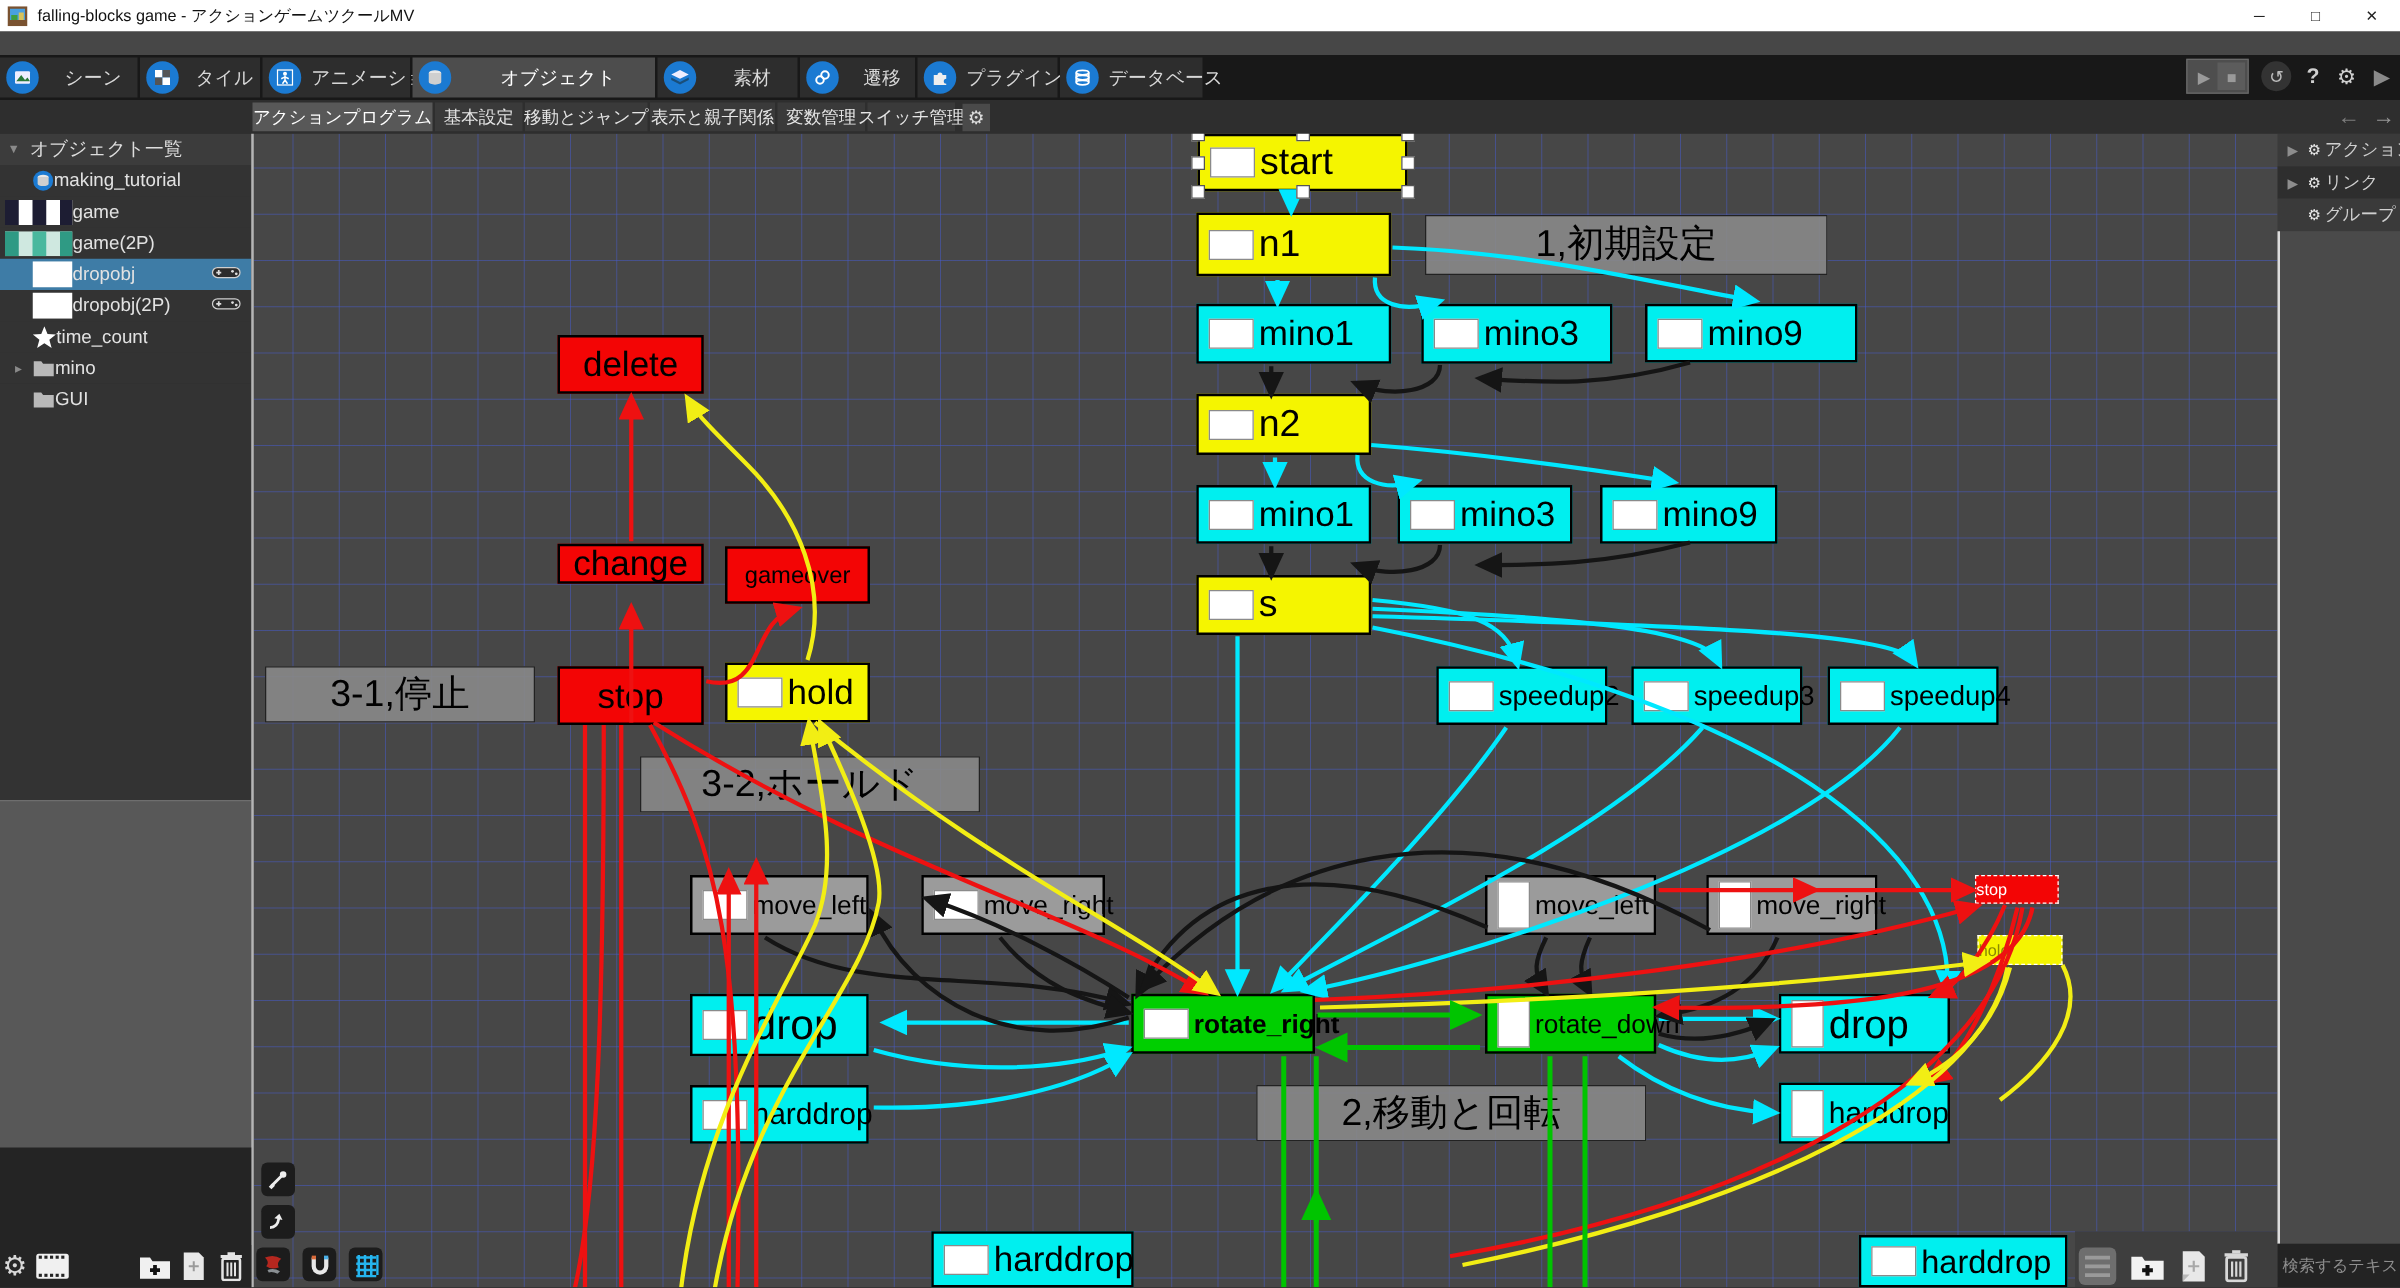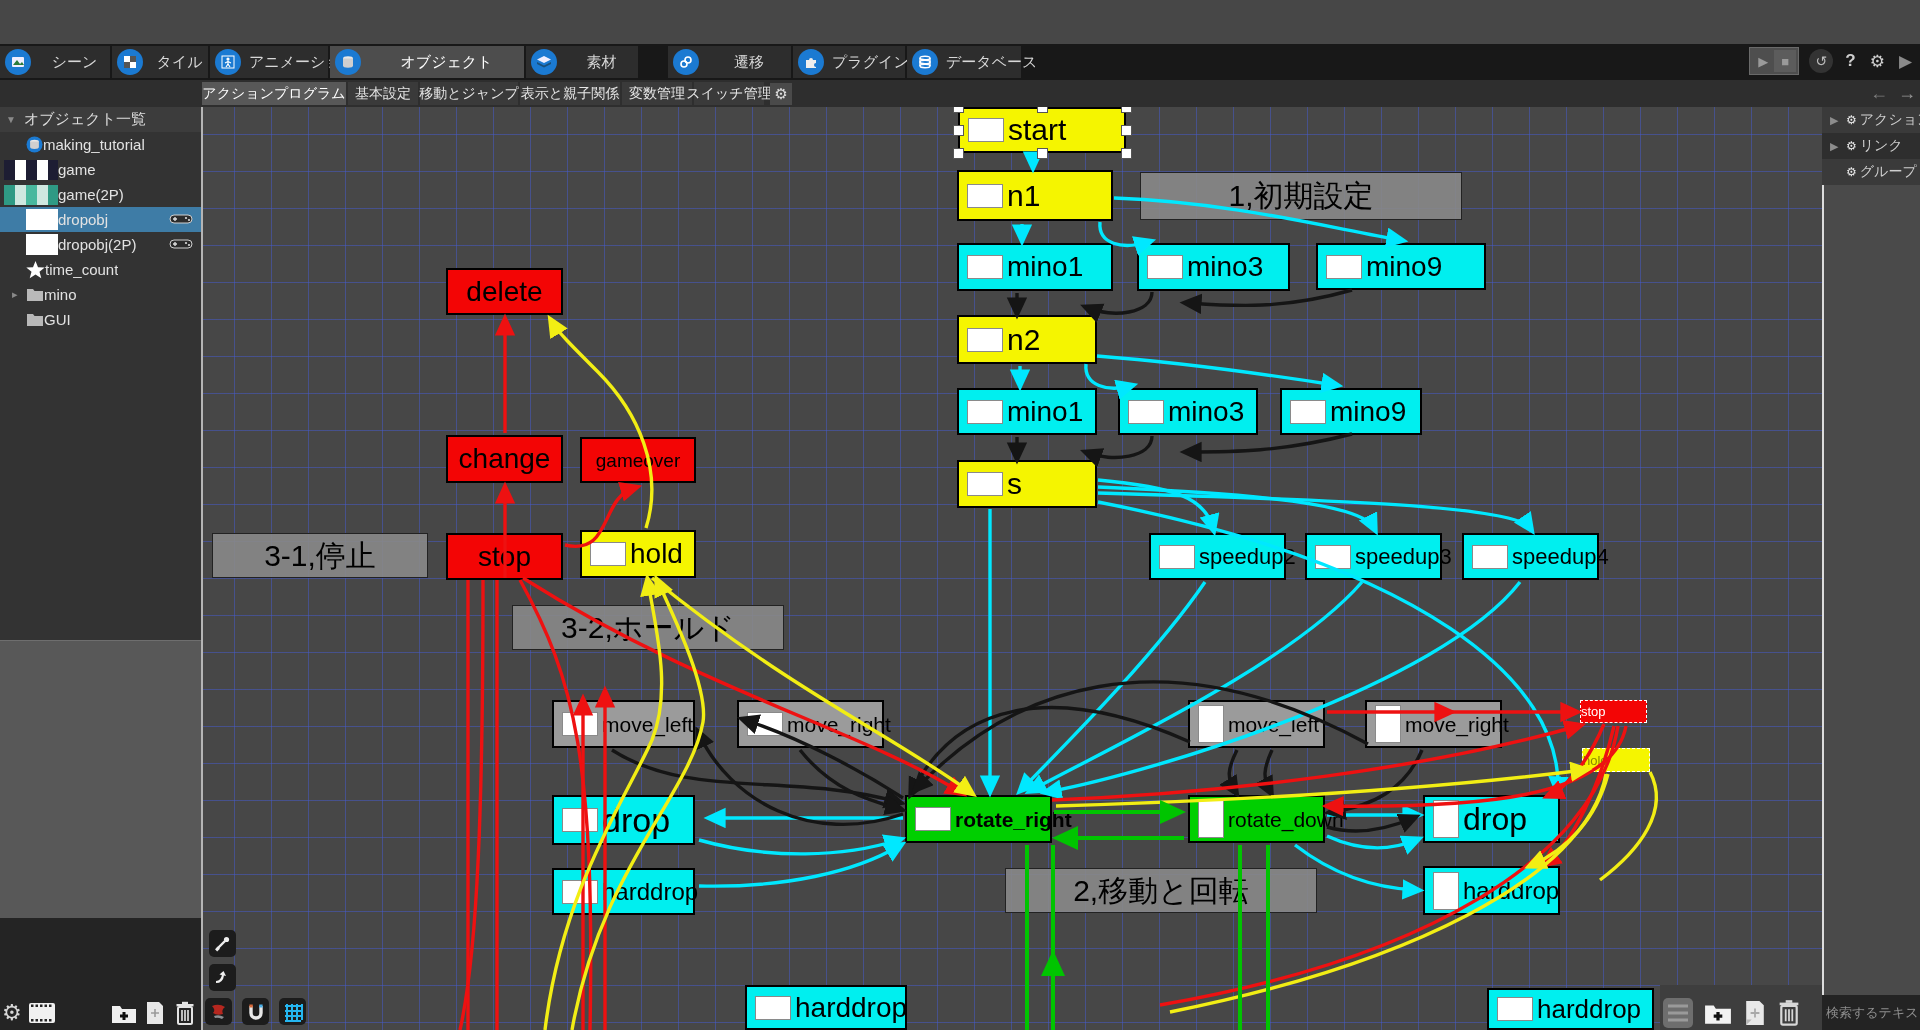--- a/index.html
+++ b/index.html
@@ -85,20 +85,34 @@
   .rprow .chev{color:#8d8d8d;font-size:11px;margin:0 6px 0 8px;width:10px;flex:none;}
   .rprow .ricon{color:#e8e8e8;font-size:12px;margin-right:3px;flex:none;}
   .rpbody{position:absolute;left:0;top:78px;width:98px;height:810px;background:#4a4a4a;border-left:2px solid #ddd;box-sizing:border-box;}
   .rpbottom{position:absolute;left:0;top:888px;width:98px;height:35px;background:#232323;display:flex;align-items:center;color:#8e8e8e;font-size:13px;padding-left:4px;box-sizing:border-box;overflow:hidden;white-space:nowrap;}
 </style>
 </head>
 <body>
 
 <div id="app">
 
+  <div class="titlebar">
+    <svg class="appicon" viewBox="0 0 16 16">
+      <rect x="0" y="0" width="16" height="16" fill="#7a5230"></rect>
+        <rect x="2" y="2" width="12" height="9" fill="#49a0e0"></rect>
+      <rect x="3" y="7" width="5" height="4" fill="#3f9e3f"></rect>
+        <rect x="9" y="5" width="4" height="6" fill="#d8c25a"></rect>
+    </svg>
+    <span class="title">falling-blocks game - アクションゲームツクールMV</span>
+    <div class="wbtns">
+      <div class="wbtn">─</div>
+      <div class="wbtn">□</div>
+      <div class="wbtn">✕</div>
+    </div>
+  </div>
 
 
   <div class="tabbar" id="tabbar">
       <div class="tab" style="width: 110px;">
         <span class="tabicon">
           <svg width="14" height="14" viewBox="0 0 14 14">
             <rect x="1" y="2" width="12" height="10" fill="#eef" rx="1"></rect>
             <path d="M2 10 L6 5 L9 9 L11 7 L13 10 Z" fill="#2a7a3a"></path>
           </svg>
         </span>
@@ -136,21 +150,21 @@
       </div>
       <div class="tab" style="width: 112px;">
         <span class="tabicon">
           <svg width="16" height="14" viewBox="0 0 16 14">
             <path d="M8 1 L15 4.5 L8 8 L1 4.5 Z" fill="#eef"></path>
             <path d="M1 7 L8 10.5 L15 7 L15 9 L8 12.5 L1 9 Z" fill="#1a4f7a"></path>
           </svg>
         </span>
         <span class="lbl">素材</span>
       </div>
-      <div class="tab" style="width: 123px; margin-left: 28px;">
+      <div class="tab" style="width: 92px;">
         <span class="tabicon">
           <svg width="14" height="14" viewBox="0 0 14 14">
             <circle cx="5" cy="9" r="3" fill="none" stroke="#fff" stroke-width="1.6"></circle>
             <circle cx="9" cy="5" r="3" fill="none" stroke="#fff" stroke-width="1.6"></circle>
           </svg>
         </span>
         <span class="lbl">遷移</span>
       </div>
       <div class="tab" style="width: 112px;">
         <span class="tabicon">
@@ -241,21 +255,21 @@
         <span class="cb"></span>
         <span class="nlabel">mino9</span>
       </div>
       <div class="node c-yellow" style="left: 957px; top: 460px; width: 140px; height: 48px; font-size: 30px;">
         <span class="cb"></span>
         <span class="nlabel">s</span>
       </div>
       <div class="node c-red centered" style="left: 446px; top: 268px; width: 117px; height: 47px; font-size: 28px;">
         <span class="nlabel">delete</span>
       </div>
-      <div class="node c-red centered" style="left: 446px; top: 435px; width: 117px; height: 48px; font-size: 28px;">
+      <div class="node c-red centered" style="left: 446px; top: 435px; width: 117px; height: 32px; font-size: 28px;">
         <span class="nlabel">change</span>
       </div>
       <div class="node c-red centered" style="left: 580px; top: 437px; width: 116px; height: 46px; font-size: 19px;">
         <span class="nlabel">gameover</span>
       </div>
       <div class="node c-label centered" style="left: 212px; top: 533px; width: 216px; height: 45px; font-size: 30px;">
         <span class="nlabel">3-1,停止</span>
       </div>
       <div class="node c-red centered" style="left: 446px; top: 533px; width: 117px; height: 47px; font-size: 28px;">
         <span class="nlabel">stop</span>

